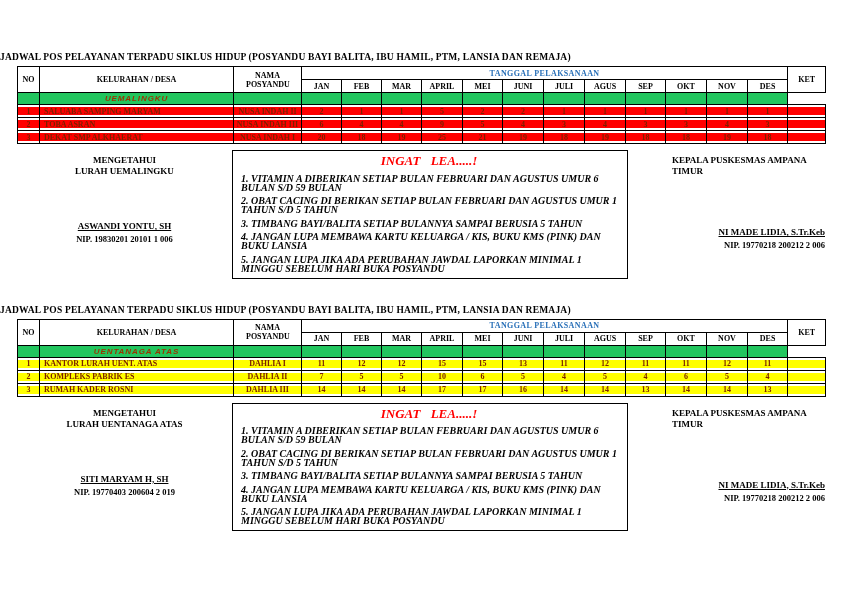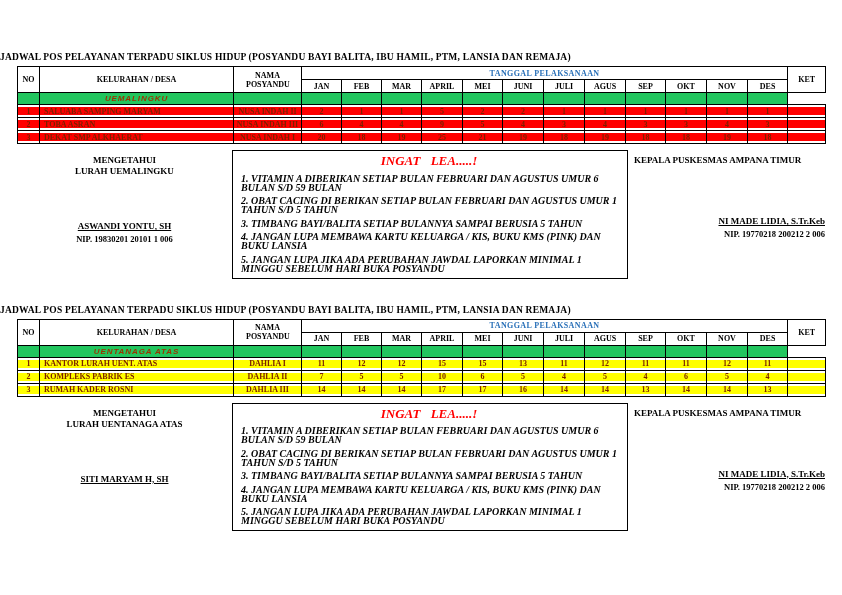--- a/index.html
+++ b/index.html
@@ -35,21 +35,21 @@
   .sign-left .l2 { margin-bottom: 44px; text-align: center; }
   .sign-name { text-decoration: underline; }
   .sign-nip  { font-size: 8.5px; margin-top: 2px; }
   .ingat-box { width: 396px; border: 1px solid #000; padding: 2px 10px 5px 8px; }
   .ingat-title {
     color: #FF0000; text-align: center; font-weight: bold; font-style: italic;
     font-size: 13px; word-spacing: 7px; margin-bottom: 1px;
   }
   .ingat-item { font-weight: bold; font-style: italic; font-size: 10px; line-height: 9px; margin-top: 4.5px; white-space: normal; }
   .sign-right { width: 197px; font-weight: bold; font-size: 9px; line-height: 11px; padding: 5px 0 0 6px; }
-  .sign-right .kepala { margin-bottom: 50px; }
+  .sign-right .kepala { margin-bottom: 50px; margin-left: 38px; }
   .sign-right .sign-name, .sign-right .sign-nip { text-align: right; }
   .section2 { margin-top: 26px; }
 </style>
 </head>
 <body>
 
 <div class="page">
 
   <div class="section1">
     <div class="doc-title">JADWAL POS PELAYANAN TERPADU SIKLUS HIDUP (POSYANDU BAYI BALITA, IBU HAMIL, PTM, LANSIA DAN REMAJA)</div>
@@ -312,20 +312,21 @@
           <td></td>
         </tr>
       </tbody>
     </table>
 
     <div class="sign-row">
       <div class="sign-left">
         <div>MENGETAHUI</div>
         <div class="l2">LURAH UENTANAGA ATAS</div>
         <div class="sign-name">SITI MARYAM H, SH</div>
+        <div class="sign-nip">NIP. 19770403 200604 2 019</div>
       </div>
       <div class="ingat-box">
         <div class="ingat-title">INGAT LEA.....!</div>
         <div class="ingat-item">1. VITAMIN A DIBERIKAN SETIAP BULAN FEBRUARI DAN AGUSTUS UMUR 6 BULAN S/D 59 BULAN</div>
         <div class="ingat-item">2. OBAT CACING DI BERIKAN SETIAP BULAN FEBRUARI DAN AGUSTUS UMUR 1 TAHUN S/D 5 TAHUN</div>
         <div class="ingat-item">3. TIMBANG BAYI/BALITA SETIAP BULANNYA SAMPAI BERUSIA 5 TAHUN</div>
         <div class="ingat-item">4. JANGAN LUPA MEMBAWA KARTU KELUARGA / KIS, BUKU KMS (PINK) DAN BUKU LANSIA</div>
         <div class="ingat-item">5. JANGAN LUPA JIKA ADA PERUBAHAN JAWDAL LAPORKAN MINIMAL 1 MINGGU SEBELUM HARI BUKA POSYANDU</div>
       </div>
       <div class="sign-right">

